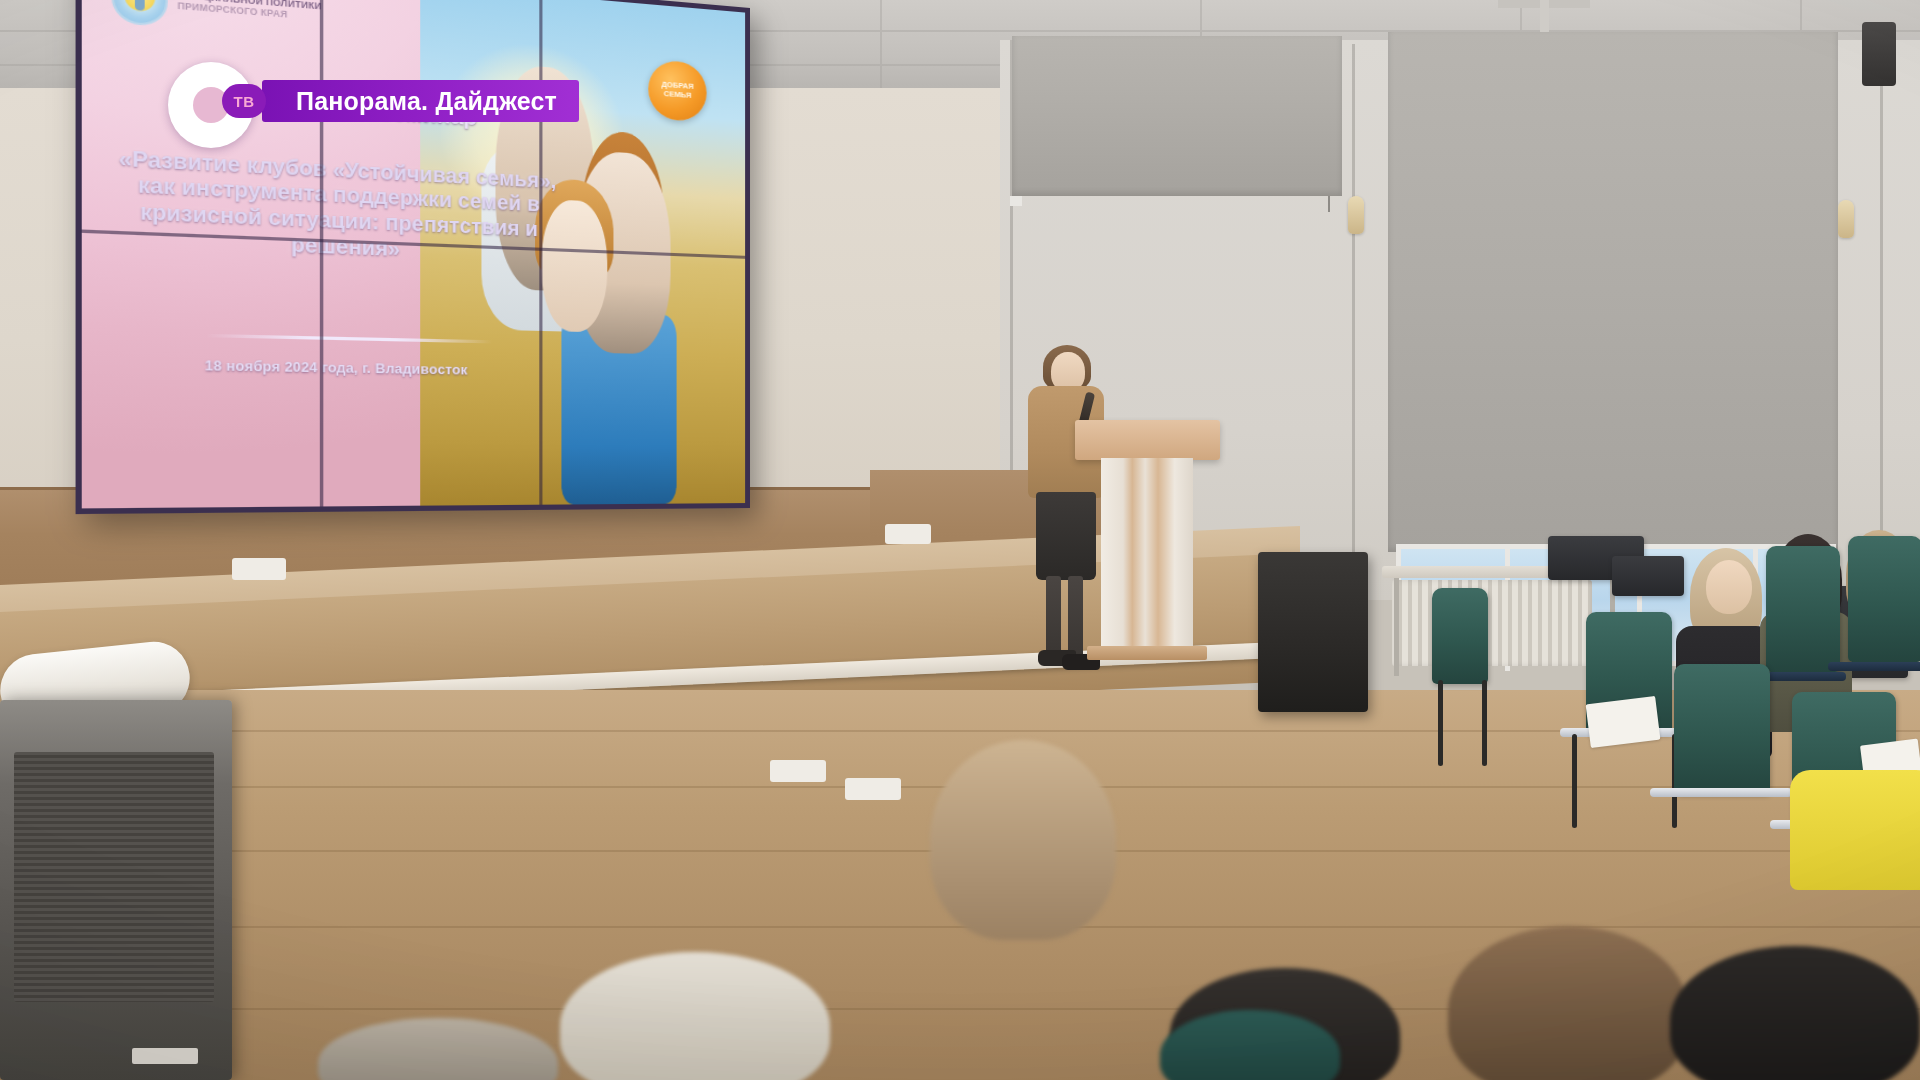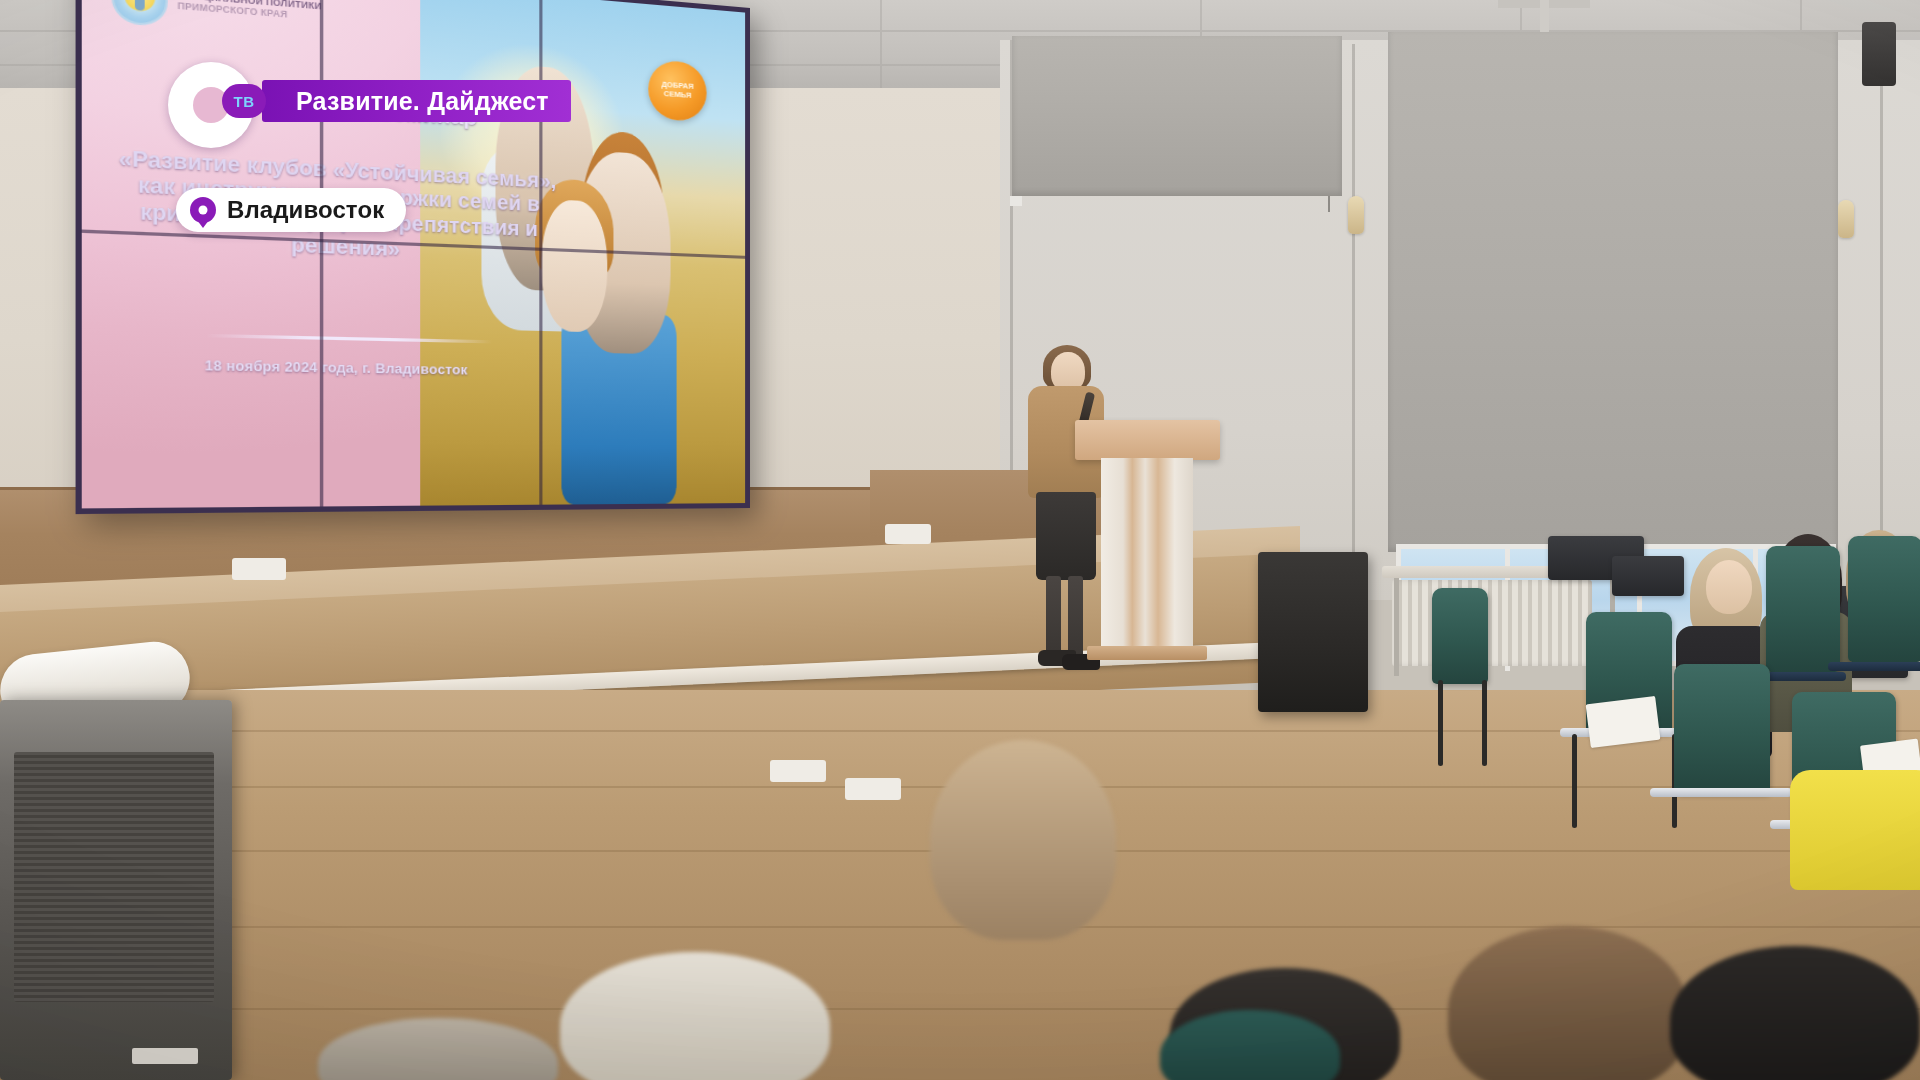--- a/index.html
+++ b/index.html
@@ -297,21 +297,21 @@
     box-shadow:0 2px 10px rgba(60,20,90,.28);
     z-index:40;
   }
   .gfx-logo .hole {
     width:36px; height:36px; border-radius:50%;
     background:#e7b8d2;
   }
   .gfx-tv {
     position:absolute; left:222px; top:84px; width:44px; height:34px; border-radius:17px;
     background:#8a1bb8; display:flex; align-items:center; justify-content:center;
-    color:#7dd3fc; font-size:15px; font-weight:700; letter-spacing:.5px;
+    color:#f9a8d4; font-size:15px; font-weight:700; letter-spacing:.5px;
     z-index:41;
   }
   .gfx-title {
     position:absolute; left:262px; top:80px; height:42px;
     display:flex; align-items:center; padding:0 22px 0 34px;
     background:linear-gradient(90deg,#7a12b4 0%,#8e1ec4 45%,#a12fd4 100%);
     color:#ffffff; font-size:25px; font-weight:700; letter-spacing:.2px;
     border-radius:3px; white-space:nowrap; z-index:39;
   }
   .gfx-loc {
@@ -550,28 +550,24 @@
   <div class="fg-head" style="left:560px;top:952px;width:270px;height:148px;background:linear-gradient(180deg,#e3ded4 0%,#c3bcae 100%);"></div>
   <div class="fg-head" style="left:1170px;top:968px;width:230px;height:132px;background:linear-gradient(180deg,#35312e 0%,#201d1b 100%);"></div>
   <div class="fg-head" style="left:1448px;top:926px;width:240px;height:170px;background:linear-gradient(180deg,#8d6f52 0%,#5d4833 100%);"></div>
   <div class="fg-head" style="left:1670px;top:946px;width:250px;height:150px;background:linear-gradient(180deg,#2d2a28 0%,#1b1918 100%);"></div>
   <div class="fg-head" style="left:1160px;top:1010px;width:180px;height:90px;background:linear-gradient(180deg,#2c5a54 0%,#1d3f3a 100%);"></div>
   <div class="fg-head" style="left:318px;top:1018px;width:240px;height:90px;background:linear-gradient(180deg,#b9b0a2 0%,#8d8579 100%);"></div>
 
   <div class="vignette"></div>
 
   <div class="gfx-title">
-    <span>Развитие. Дайджест</span>
+    <span>Панорама. Дайджест</span>
   </div>
   <div class="gfx-tv">
     <span>ТВ</span>
   </div>
   <div class="gfx-logo">
     <div class="hole"></div>
   </div>
 
-  <div class="gfx-loc">
-    <span class="pin"></span>
-    <span class="txt">Владивосток</span>
-  </div>
 
 
 </div>
 
 </body></html>

